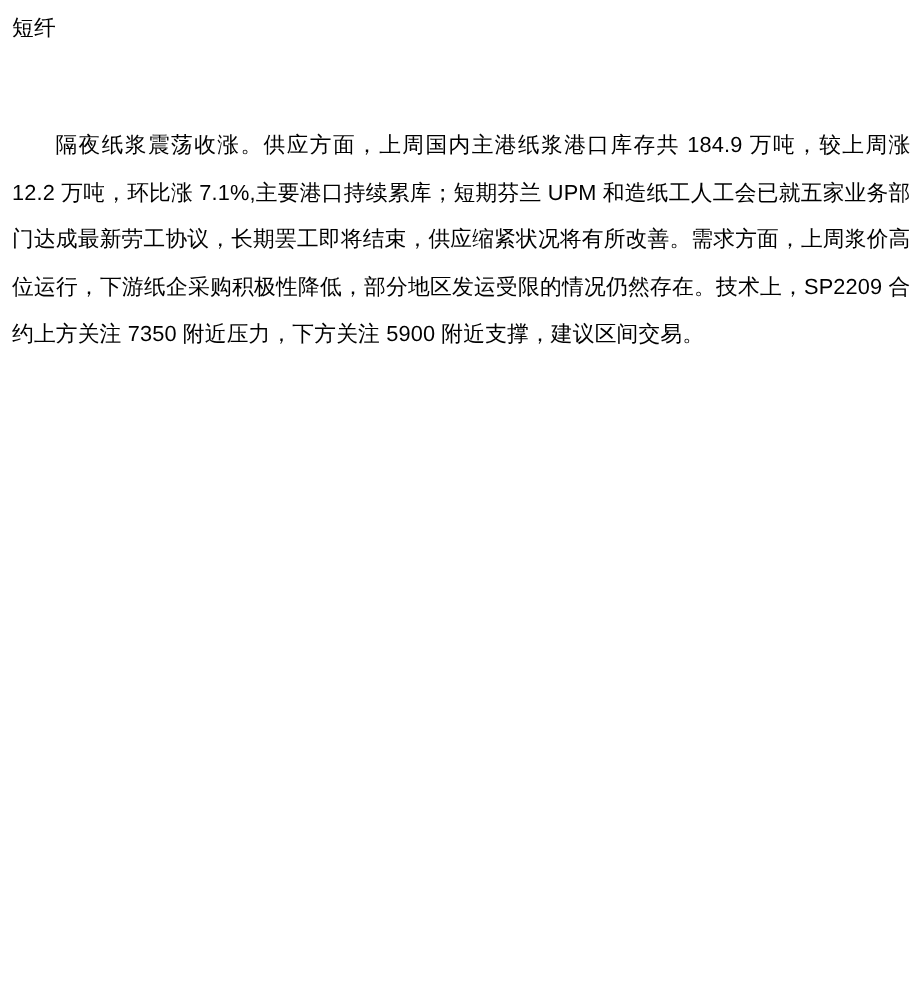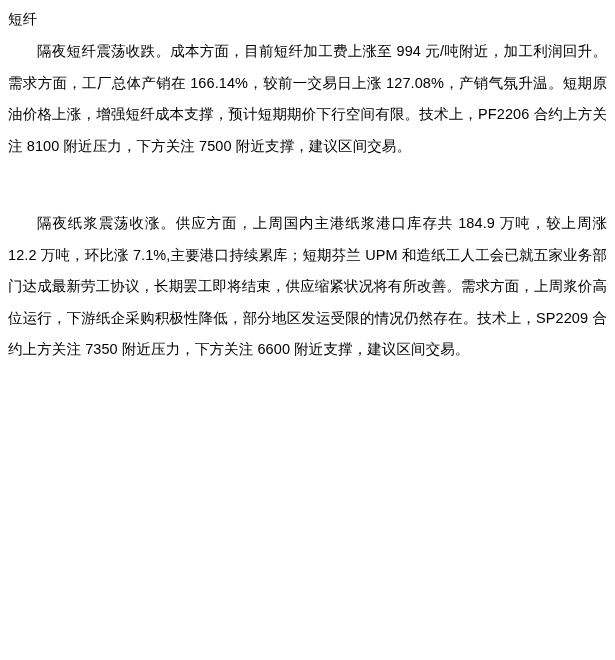--- a/index.html
+++ b/index.html
@@ -47,22 +47,21 @@
     margin-bottom: 5px;
   }
 </style>
 </head>
 <body>
 
 <div class="page">
 
   <div class="section sec1">
     <h2 class="heading">短纤</h2>
-    <p class="body-para">隔夜短纤震荡收跌。成本方面，目前短纤加工费上涨至 994 元/吨附近，加工利润回升。需求方面，工厂总体产销在 166.14%，较前一交易日上涨 127.08%，产销气氛升温。短期原油价格上涨，增强短纤成本支撑，预计短期期价下行空间有限。技术上，PF2206 合约上方关注 8100 附近压力，下方关注 7500 附近支撑，建议区间交易。</p>
   </div>
 
   <div class="gap"></div>
 
   <div class="section sec2">
-    <p class="body-para">隔夜纸浆震荡收涨。供应方面，上周国内主港纸浆港口库存共 184.9 万吨，较上周涨 12.2 万吨，环比涨 7.1%,主要港口持续累库；短期芬兰 UPM 和造纸工人工会已就五家业务部门达成最新劳工协议，长期罢工即将结束，供应缩紧状况将有所改善。需求方面，上周浆价高位运行，下游纸企采购积极性降低，部分地区发运受限的情况仍然存在。技术上，SP2209 合约上方关注 7350 附近压力，下方关注 6600 附近支撑，建议区间交易。</p>
+    <p class="body-para">隔夜纸浆震荡收涨。供应方面，上周国内主港纸浆港口库存共 184.9 万吨，较上周涨 12.2 万吨，环比涨 7.1%,主要港口持续累库；短期芬兰 UPM 和造纸工人工会已就五家业务部门达成最新劳工协议，长期罢工即将结束，供应缩紧状况将有所改善。需求方面，上周浆价高位运行，下游纸企采购积极性降低，部分地区发运受限的情况仍然存在。技术上，SP2209 合约上方关注 7350 附近压力，下方关注 5900 附近支撑，建议区间交易。</p>
   </div>
 
 </div>
 
 </body></html>

